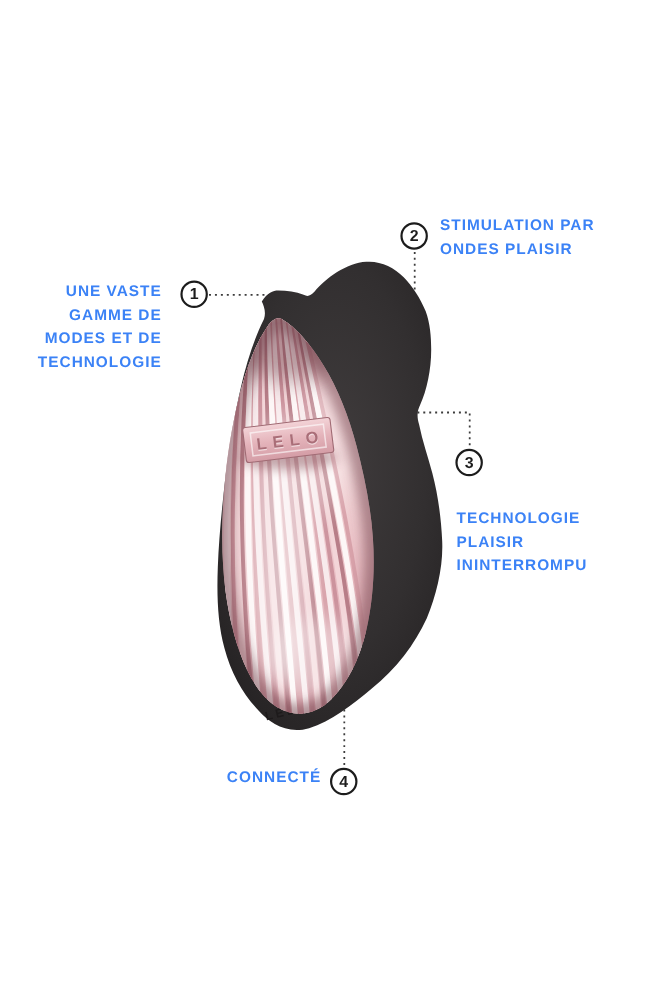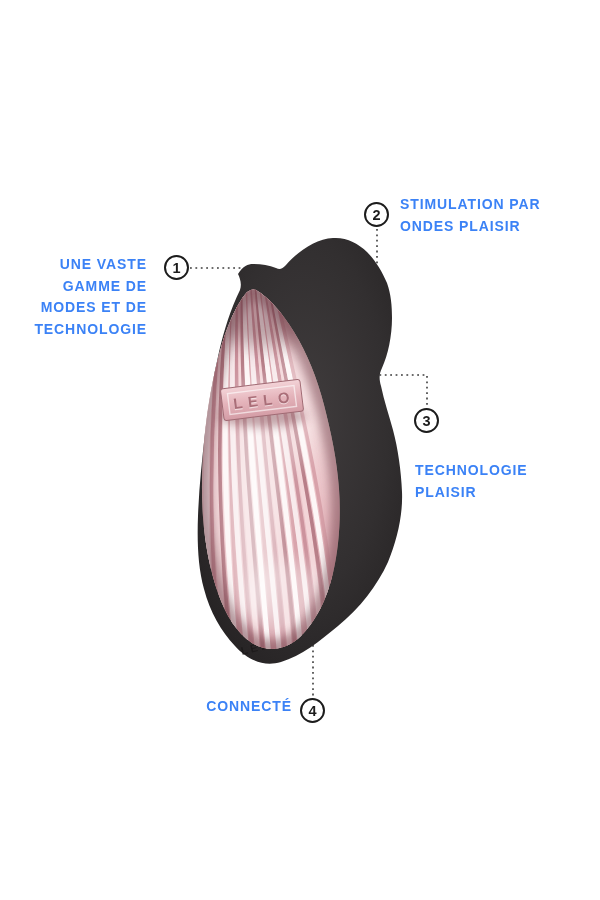--- a/index.html
+++ b/index.html
@@ -164,18 +164,19 @@
     <span>MODES ET DE</span>
     <span>TECHNOLOGIE</span>
   </div>
   <div class="callout-text" id="t2">
     <span>STIMULATION PAR</span>
     <span>ONDES PLAISIR</span>
   </div>
   <div class="callout-text" id="t3">
     <span>TECHNOLOGIE</span>
     <span>PLAISIR</span>
+    <span>ININTERROMPU</span>
   </div>
   <div class="callout-text align-right" id="t4">
     <span>CONNECTÉ</span>
   </div>
 
 </div>
 
 </body></html>

